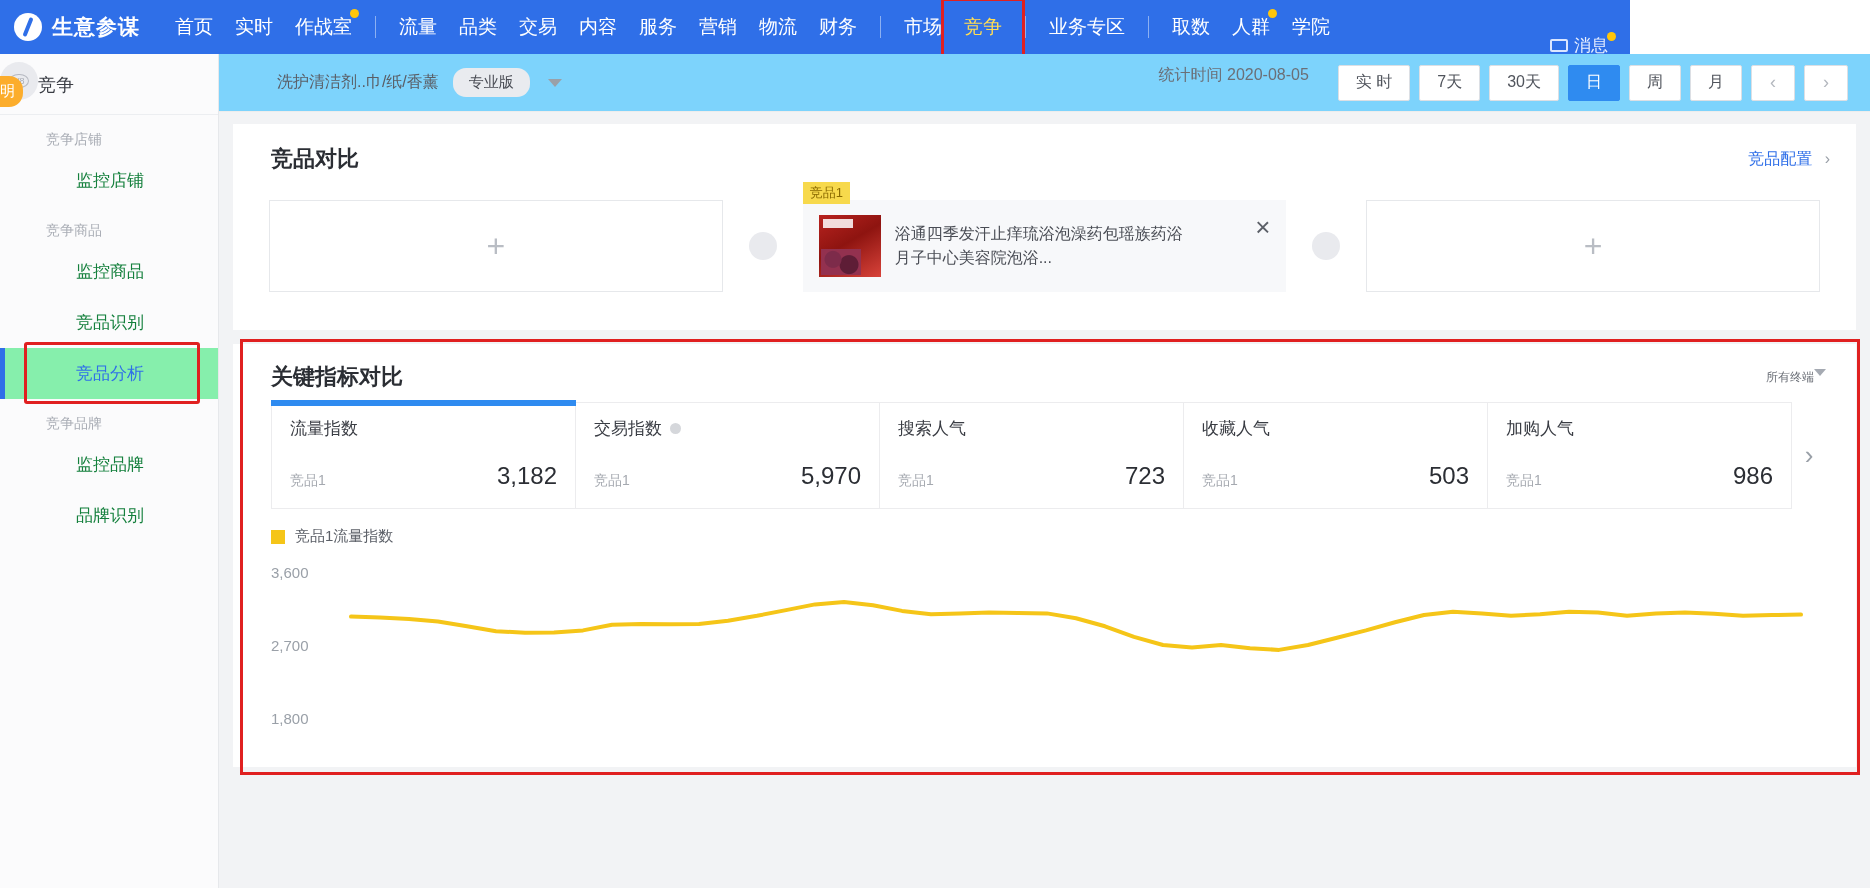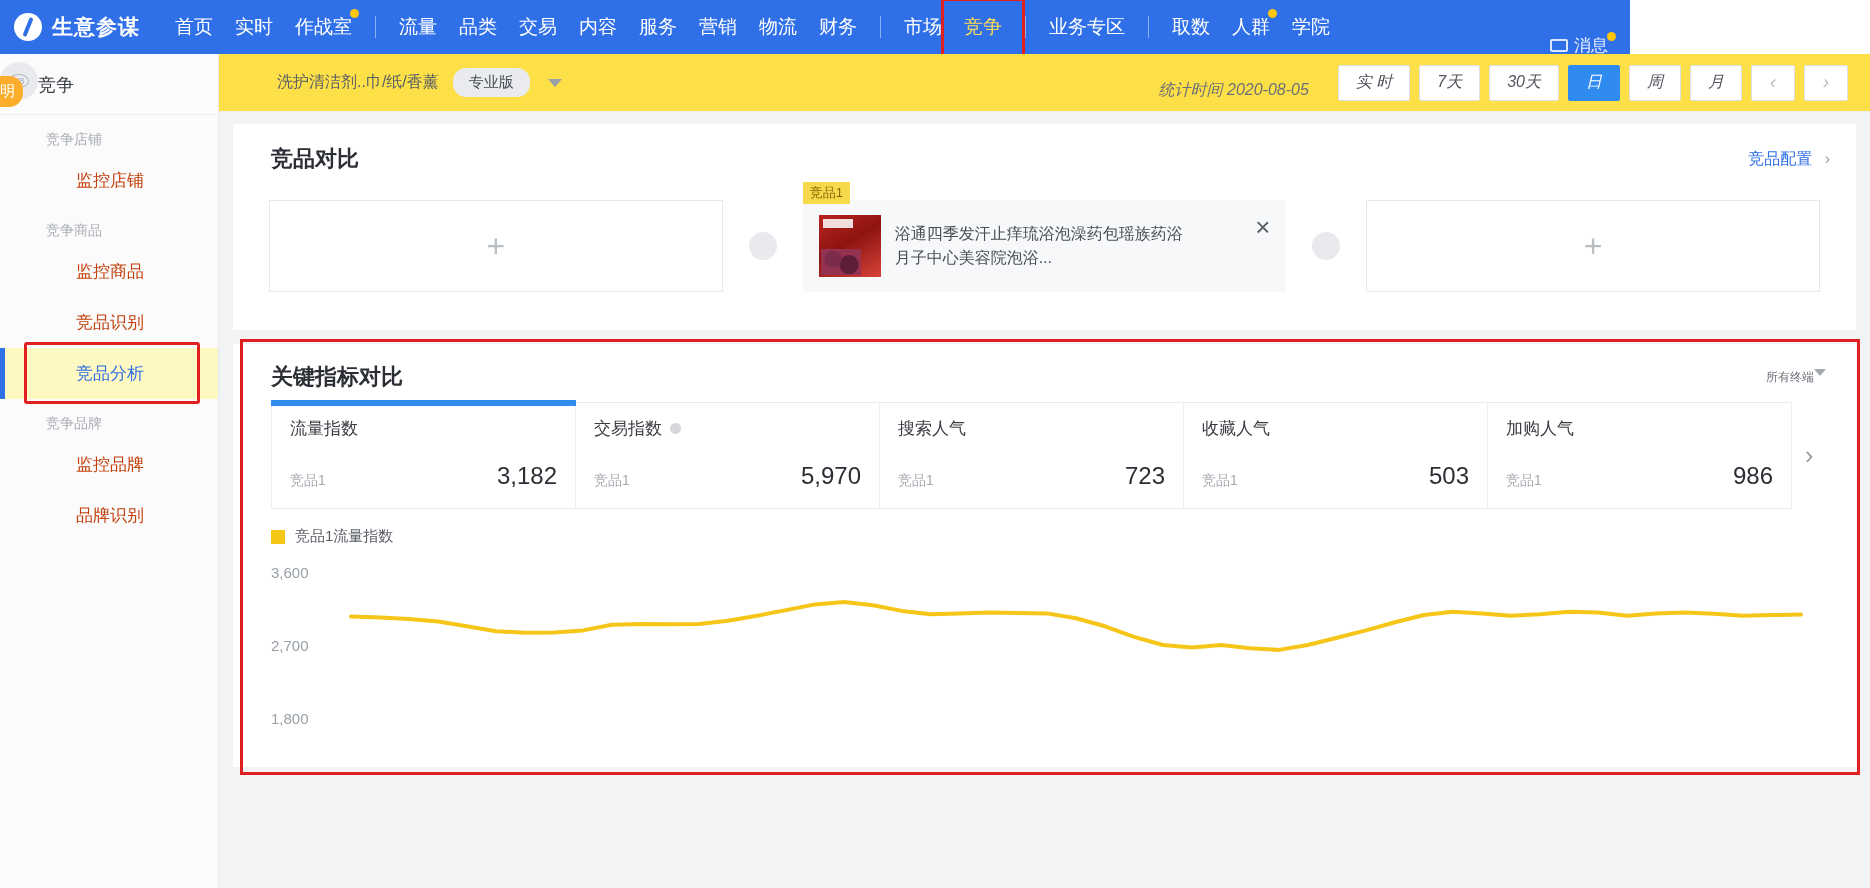--- a/index.html
+++ b/index.html
@@ -66,25 +66,25 @@
     width: 38px; height: 38px; border-radius: 50%; background: #e9eaee;
     display: flex; align-items: center; justify-content: center;
     color: #a8abb3; font-size: 13px;
   }
   .side-avatar span { border: 1px solid #b6b9c0; border-radius: 50%; padding: 1px 3px; font-size: 9px; }
   .side-title { margin-top: 8px; font-size: 18px; color: #3a3d44; }
   .side-group {
     font-size: 14px; color: #a9adb5; padding: 16px 0 6px 46px;
   }
   .side-link {
-    position: relative; font-size: 17px; color: #c2410c;
+    position: relative; font-size: 17px; color: #15803d;
     padding: 14px 0 14px 76px; cursor: pointer;
   }
   .side-link.active {
-    background: #fef9c3; color: #2f6fe8;
+    background: #86efac; color: #2f6fe8;
   }
   .side-link.active::before {
     content: ""; position: absolute; left: 0; top: 0; bottom: 0;
     width: 5px; background: #2f6fe8;
   }
   .side-hl-box {
     position: absolute; left: 24px; right: 18px; top: -6px; bottom: -5px;
     border: 3px solid #e02020; border-radius: 3px; pointer-events: none;
   }
   .badge-float {
@@ -92,34 +92,34 @@
     background: #fcad2c; color: #fff; font-size: 15px;
     padding: 6px 8px 6px 14px; border-radius: 14px;
   }
 
   
   .main {
     position: absolute; top: 54px; left: 219px; width: 1651px; height: 834px;
     background: #f2f3f5; overflow: hidden;
   }
   .filterbar {
-    height: 58px; background: #fde047; display: flex; align-items: center;
+    height: 58px; background: #7dd3fc; display: flex; align-items: center;
     padding: 0 22px 0 58px; border-bottom: 1px solid #ededed;
   }
   .cat-text { font-size: 16px; color: #5a5e66; }
   .pro-badge {
     margin-left: 14px; background: #e9ebef; color: #4a4d55;
     font-size: 15px; padding: 5px 16px; border-radius: 13px;
   }
   .caret-down {
     margin-left: 18px; width: 0; height: 0;
     border-left: 7px solid transparent; border-right: 7px solid transparent;
     border-top: 8px solid #9aa0a8;
   }
-  .filter-right { margin-left: auto; display: flex; align-items: flex-end; font-style: italic; }
+  .filter-right { margin-left: auto; display: flex; align-items: flex-start; }
   .stat-time { font-size: 16px; color: #6b6f77; margin-right: 20px; }
   .btn-grp { display: flex; }
   .tbtn {
     min-width: 52px; height: 36px; border: 1px solid #dcdfe4; background: #fff;
     color: #50545c; font-size: 16px; display: flex; align-items: center;
     justify-content: center; margin-left: 9px; padding: 0 17px; cursor: pointer;
     border-radius: 2px;
   }
   .tbtn.active { background: #2f8bf0; border-color: #2f8bf0; color: #fff; }
   .tbtn.arrow { color: #b3b7be; min-width: 44px; font-size: 18px; }

